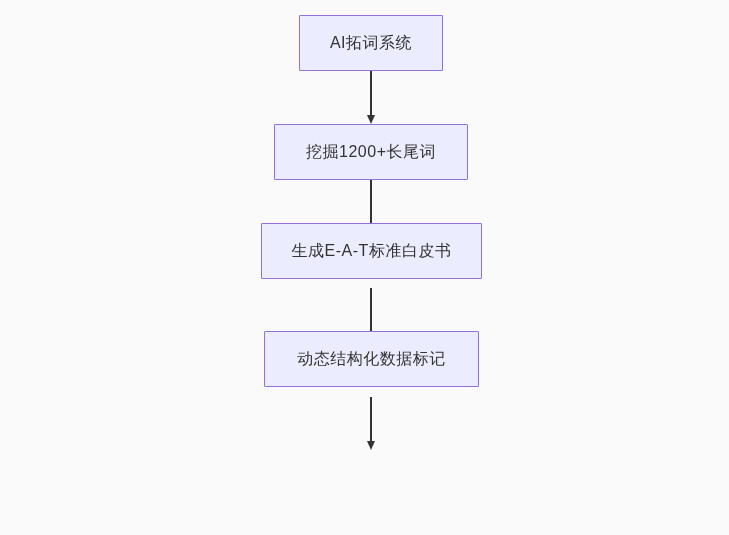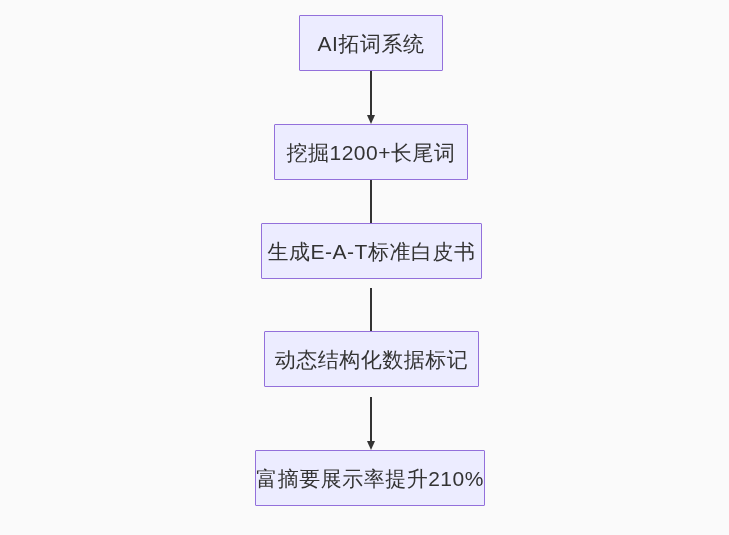--- a/index.html
+++ b/index.html
@@ -26,21 +26,21 @@
     height:54px;
     background:var(--node-fill);
     border:1px solid var(--node-border);
     border-radius:1px;
     display:flex;
     align-items:center;
     justify-content:center;
     box-sizing:content-box;
   }
   .node-label{
-    font-size:21px;
+    font-size:16px;
     color:var(--text);
     white-space:nowrap;
     line-height:1;
     letter-spacing:0.5px;
   }
   .edge{
     position:absolute;
     width:0;
   }
   .edge .line{
@@ -107,17 +107,14 @@
 
   <div class="node" id="node-3">
     <span class="node-label">动态结构化数据标记</span>
   </div>
 
   <div class="edge" id="edge-3">
     <div class="line"></div>
     <div class="head"></div>
   </div>
 
-  <div class="node" id="node-4">
-    <span class="node-label">富摘要展示率提升210%</span>
-  </div>
 
 </div>
 
 </body></html>

